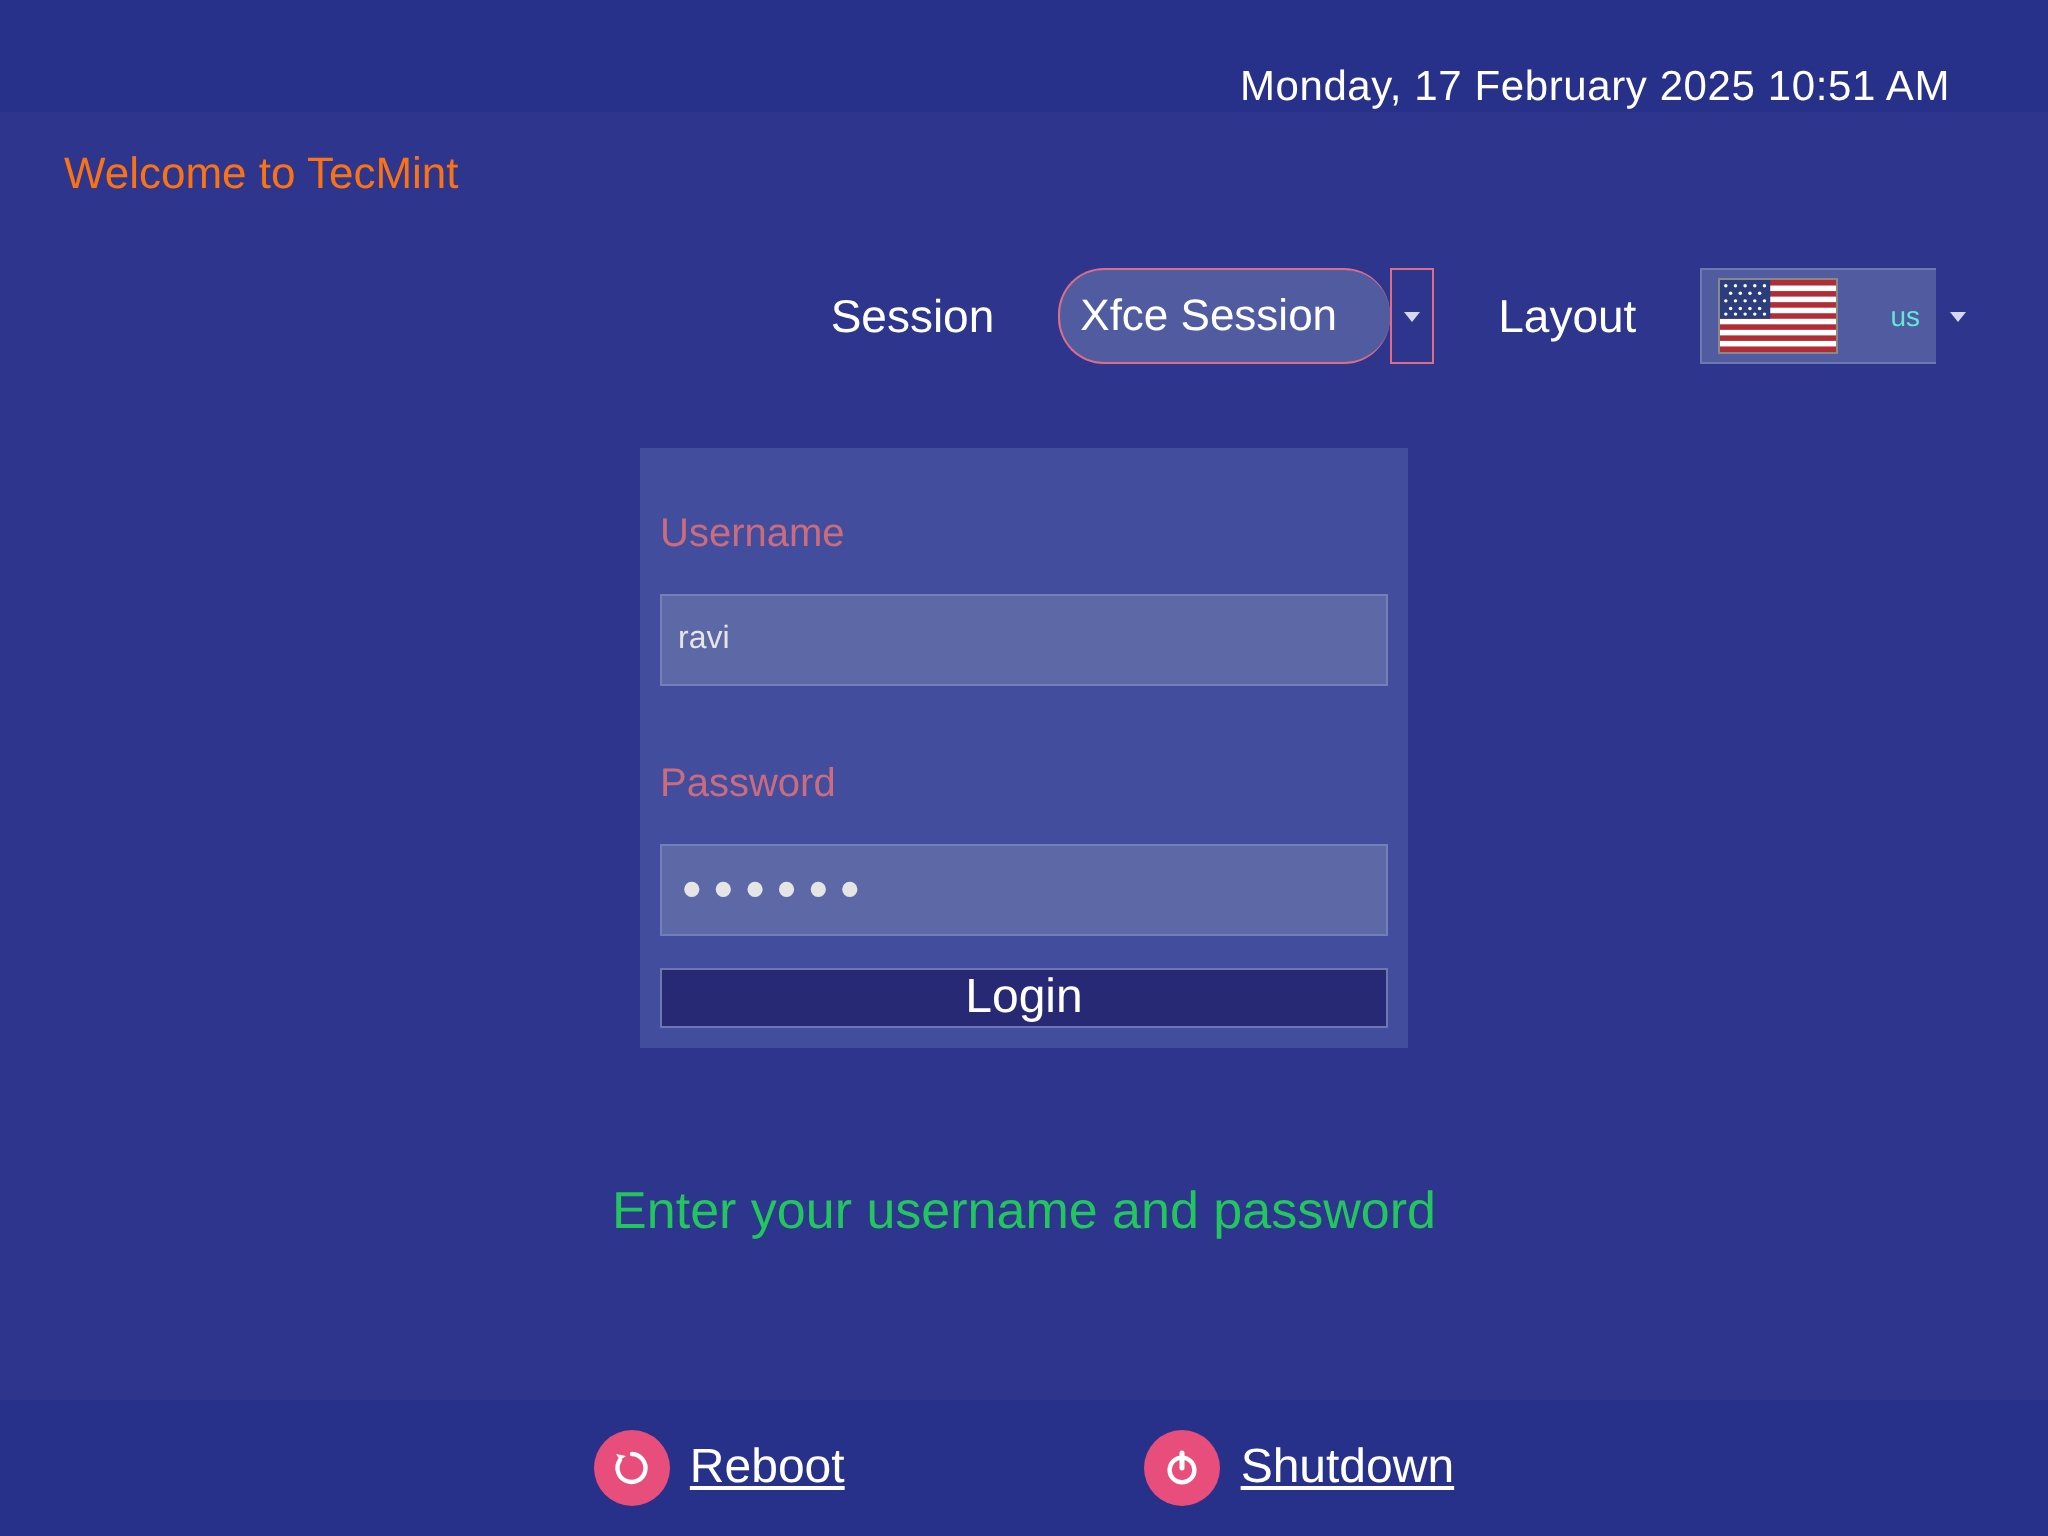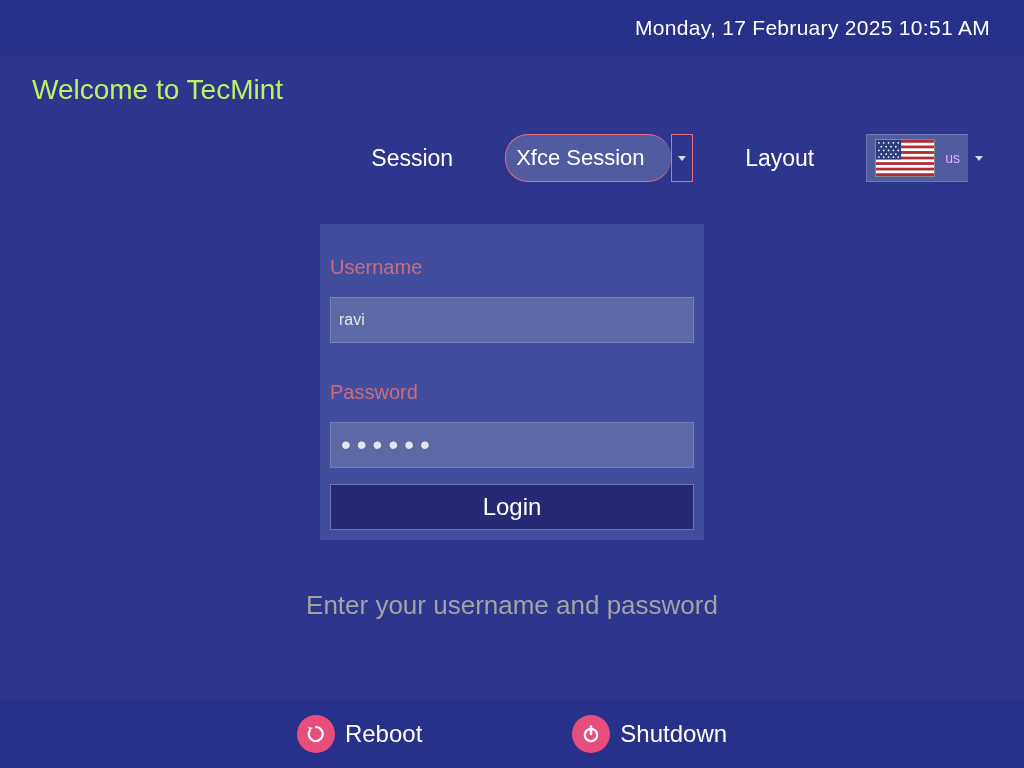--- a/index.html
+++ b/index.html
@@ -10,43 +10,43 @@
       background: #2d358d;
       position: relative;
     }
     .top-bar {
       position: absolute;
       top: 0; left: 0; right: 0;
       height: 56px;
       background: #273189;
       display: flex;
       justify-content: flex-end;
-      align-items: center;
-      padding: 0 34px;
+      align-items: flex-end;
+      padding: 0 49px;
     }
     .datetime {
       color: #ffffff;
       font-size: 21px;
       letter-spacing: 0.3px;
     }
     .welcome {
       position: absolute;
       top: 74px;
       left: 32px;
-      color: #bef264;
-      font-size: 28px;
+      color: #f97316;
+      font-size: 22px;
     }
     
     .selectors {
       position: absolute;
       top: 134px;
       right: 34px;
       display: flex;
       align-items: center;
-      gap: 52px;
+      gap: 32px;
     }
     .sel-label {
       color: #ffffff;
       font-size: 23px;
       font-weight: 300;
     }
     .dropdown {
       display: flex;
       align-items: stretch;
       height: 48px;
@@ -82,21 +82,21 @@
       background: #2d358d;
       border: 1px solid #2d358d;
     }
     .caret svg { display: block; }
     #session-value { width: 166px; border-radius: 23px; }
     .flag {
       width: 60px;
       height: 38px;
       border: 1px solid #888;
     }
-    .layout-code { color: #f0abfc; font-size: 14px; margin-left: 4px; }
+    .layout-code { color: #5eead4; font-size: 14px; margin-left: 20px; }
     
     .login-panel {
       position: absolute;
       left: 320px;
       top: 224px;
       width: 384px;
       background: #424e9d;
       padding: 32px 10px 10px 10px;
     }
     .field-label {
@@ -119,36 +119,36 @@
       font-family: inherit;
     }
     .field-input.password {
       font-size: 28px;
       letter-spacing: 6px;
       padding-left: 10px;
       margin-bottom: 16px;
     }
     .login-btn {
       width: 100%;
-      height: 46px;
+      height: 30px;
       background: #272974;
       border: 1px solid #6d77b0;
       color: #ffffff;
       font-size: 24px;
       font-weight: 300;
       font-family: inherit;
       cursor: pointer;
     }
     
     .prompt {
       position: absolute;
       left: 0; right: 0;
       top: 590px;
       text-align: center;
-      color: #a3a3a3;
+      color: #22c55e;
       font-size: 26px;
       font-weight: 400;
     }
     
     .bottom-bar {
       position: absolute;
       bottom: 0; left: 0; right: 0;
       height: 68px;
       background: #273189;
       display: flex;
@@ -168,20 +168,21 @@
       border-radius: 50%;
       background: #e84e7c;
       display: flex;
       align-items: center;
       justify-content: center;
     }
     .power-btn .lbl {
       color: #ffffff;
       font-size: 24px;
       font-weight: 300;
+      text-decoration: underline;
     }
   </style>
 </head>
 <body>
 
 <div class="top-bar">
   <div class="datetime">Monday, 17 February 2025  10:51 AM</div>
 </div>
 
 <div class="welcome">Welcome to TecMint</div>

